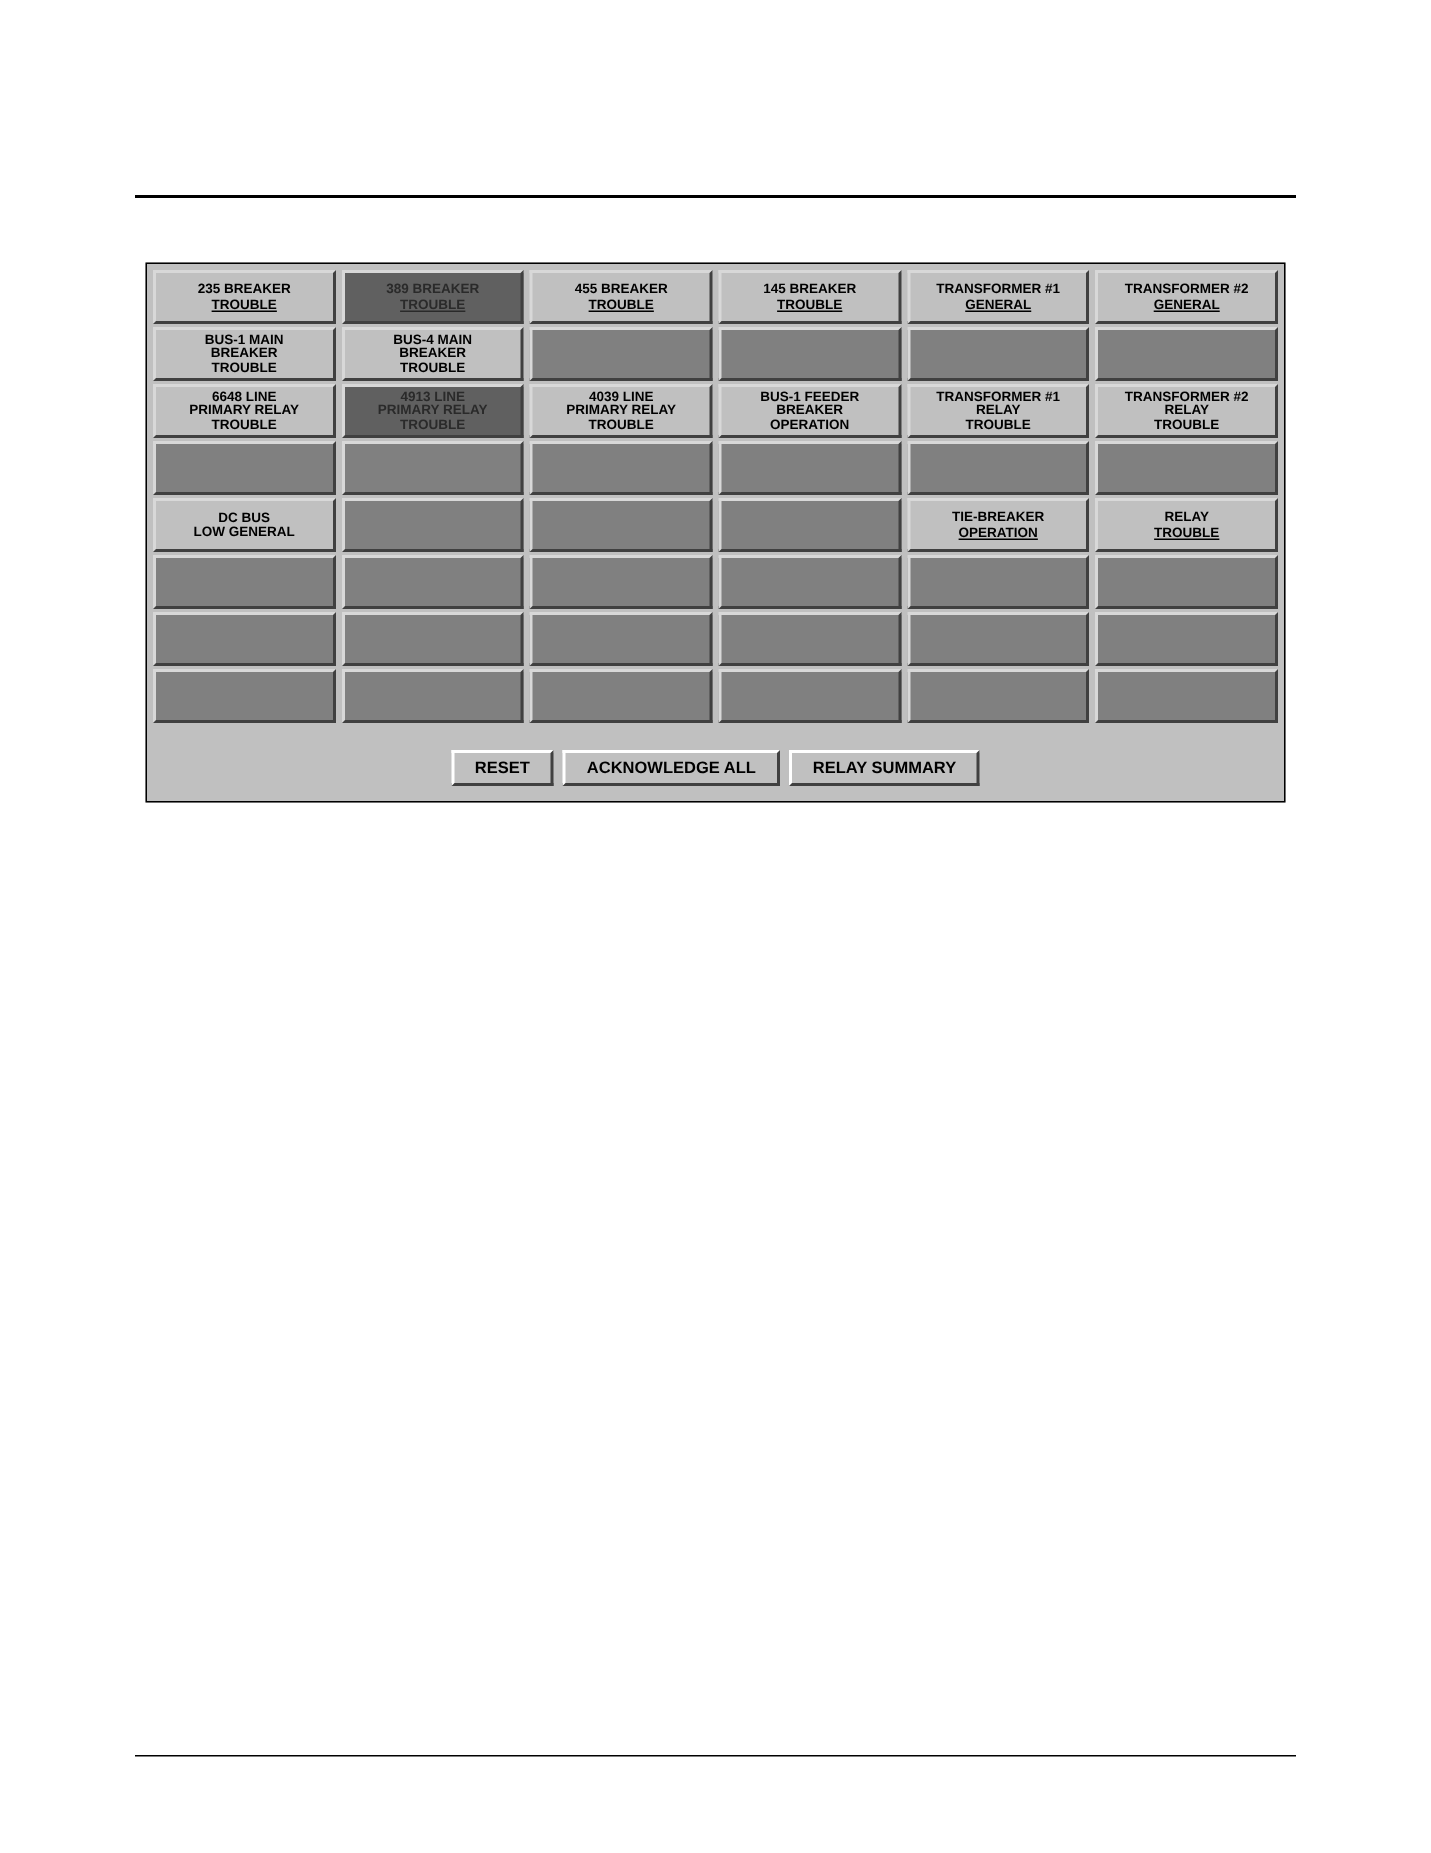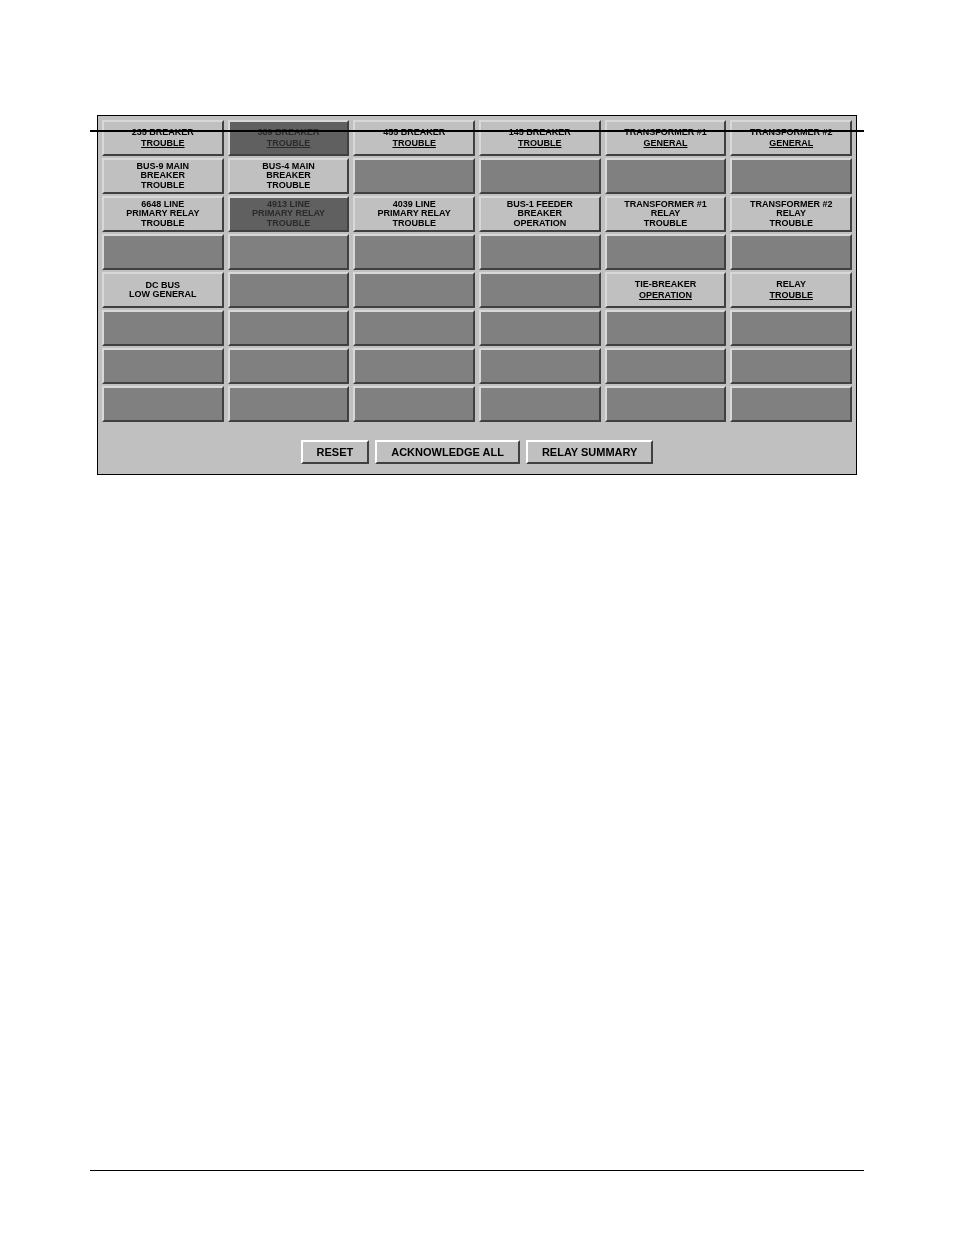--- a/index.html
+++ b/index.html
@@ -7,21 +7,21 @@
     padding: 0;
     background: #ffffff;
     width: 954px;
     font-family: Arial, Helvetica, sans-serif;
   }
   .page {
     width: 954px;
     min-height: 1235px;
     position: relative;
     box-sizing: border-box;
-    padding-top: 60px;
+    padding-top: 120px;
   }
   .rule-top {
     position: absolute;
     left: 90px;
     right: 90px;
     top: 130px;
     border-top: 2px solid #000;
   }
   .rule-bottom {
     position: absolute;
@@ -129,21 +129,21 @@
         </div>
         <div class="cell light">
           <div class="top">TRANSFORMER #1</div>
           <div class="bot">GENERAL</div>
         </div>
         <div class="cell light">
           <div class="top">TRANSFORMER #2</div>
           <div class="bot">GENERAL</div>
         </div>
         <div class="cell light">
-          <div class="stack">BUS-9 MAIN
+          <div class="stack">BUS-1 MAIN
 BREAKER
 TROUBLE</div>
         </div>
         <div class="cell light">
           <div class="stack">BUS-4 MAIN
 BREAKER
 TROUBLE</div>
         </div>
         <div class="cell"></div>
         <div class="cell"></div>

